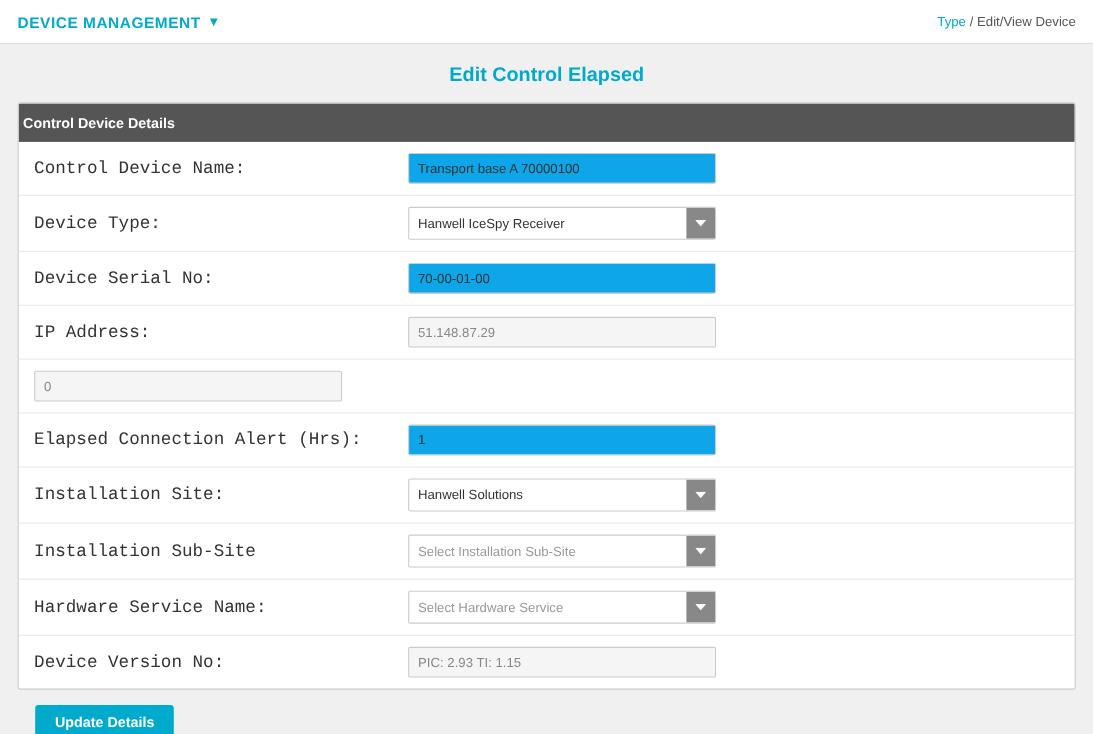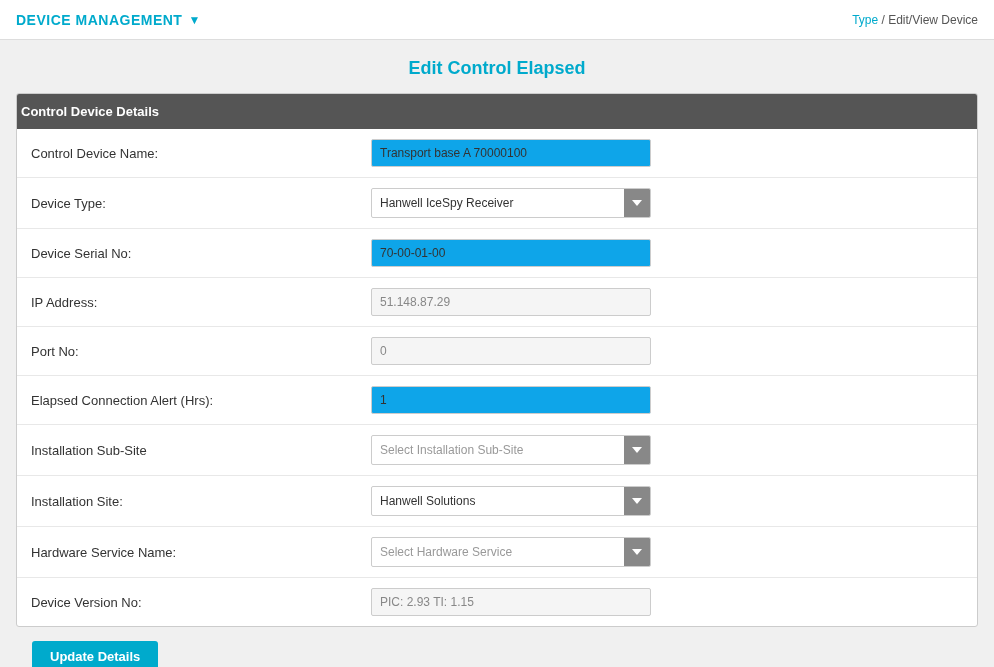--- a/index.html
+++ b/index.html
@@ -86,21 +86,22 @@
       padding: 10px 14px;
       min-height: 46px;
     }
     .form-row:last-child {
       border-bottom: none;
     }
     .form-label {
       width: 340px;
       min-width: 340px;
       color: #333;
-      font-size: 13px;
+      font-size: 16px;
+      font-family: Liberation Mono, monospace;
     }
     .form-control-wrap {
       flex: 1;
     }
     .form-input {
       width: 280px;
       height: 28px;
       border: 1px solid #ccc;
       border-radius: 2px;
       padding: 4px 8px;
@@ -209,45 +210,44 @@
         </div>
         <div class="form-row">
           <div class="form-label">Device Serial No:</div>
           <div class="form-control-wrap"><input type="text" class="form-input" value="70-00-01-00" style=""></div>
         </div>
         <div class="form-row">
           <div class="form-label">IP Address:</div>
           <div class="form-control-wrap"><input type="text" class="form-input readonly" readonly="" value="51.148.87.29" style=""></div>
         </div>
         <div class="form-row">
-          <div class="form-label">Port No:</div>
           <div class="form-control-wrap"><input type="text" class="form-input readonly" readonly="" value="0" style=""></div>
         </div>
         <div class="form-row">
           <div class="form-label">Elapsed Connection Alert (Hrs):</div>
           <div class="form-control-wrap"><input type="text" class="form-input" value="1" style=""></div>
         </div>
         <div class="form-row">
+          <div class="form-label">Installation Site:</div>
+          <div class="form-control-wrap">
+            <div class="form-select-wrap">
+              <select class="form-select"><option>Hanwell Solutions</option></select>
+              <button class="select-btn">
+                <svg width="10" height="6" viewBox="0 0 10 6">
+                  <path d="M0 0l5 6 5-6z"></path>
+                </svg>
+              </button>
+            </div>
+          </div>
+        </div>
+        <div class="form-row">
           <div class="form-label">Installation Sub-Site</div>
           <div class="form-control-wrap">
             <div class="form-select-wrap">
               <select class="form-select placeholder"><option>Select Installation Sub-Site</option></select>
-              <button class="select-btn">
-                <svg width="10" height="6" viewBox="0 0 10 6">
-                  <path d="M0 0l5 6 5-6z"></path>
-                </svg>
-              </button>
-            </div>
-          </div>
-        </div>
-        <div class="form-row">
-          <div class="form-label">Installation Site:</div>
-          <div class="form-control-wrap">
-            <div class="form-select-wrap">
-              <select class="form-select"><option>Hanwell Solutions</option></select>
               <button class="select-btn">
                 <svg width="10" height="6" viewBox="0 0 10 6">
                   <path d="M0 0l5 6 5-6z"></path>
                 </svg>
               </button>
             </div>
           </div>
         </div>
         <div class="form-row">
           <div class="form-label">Hardware Service Name:</div>

